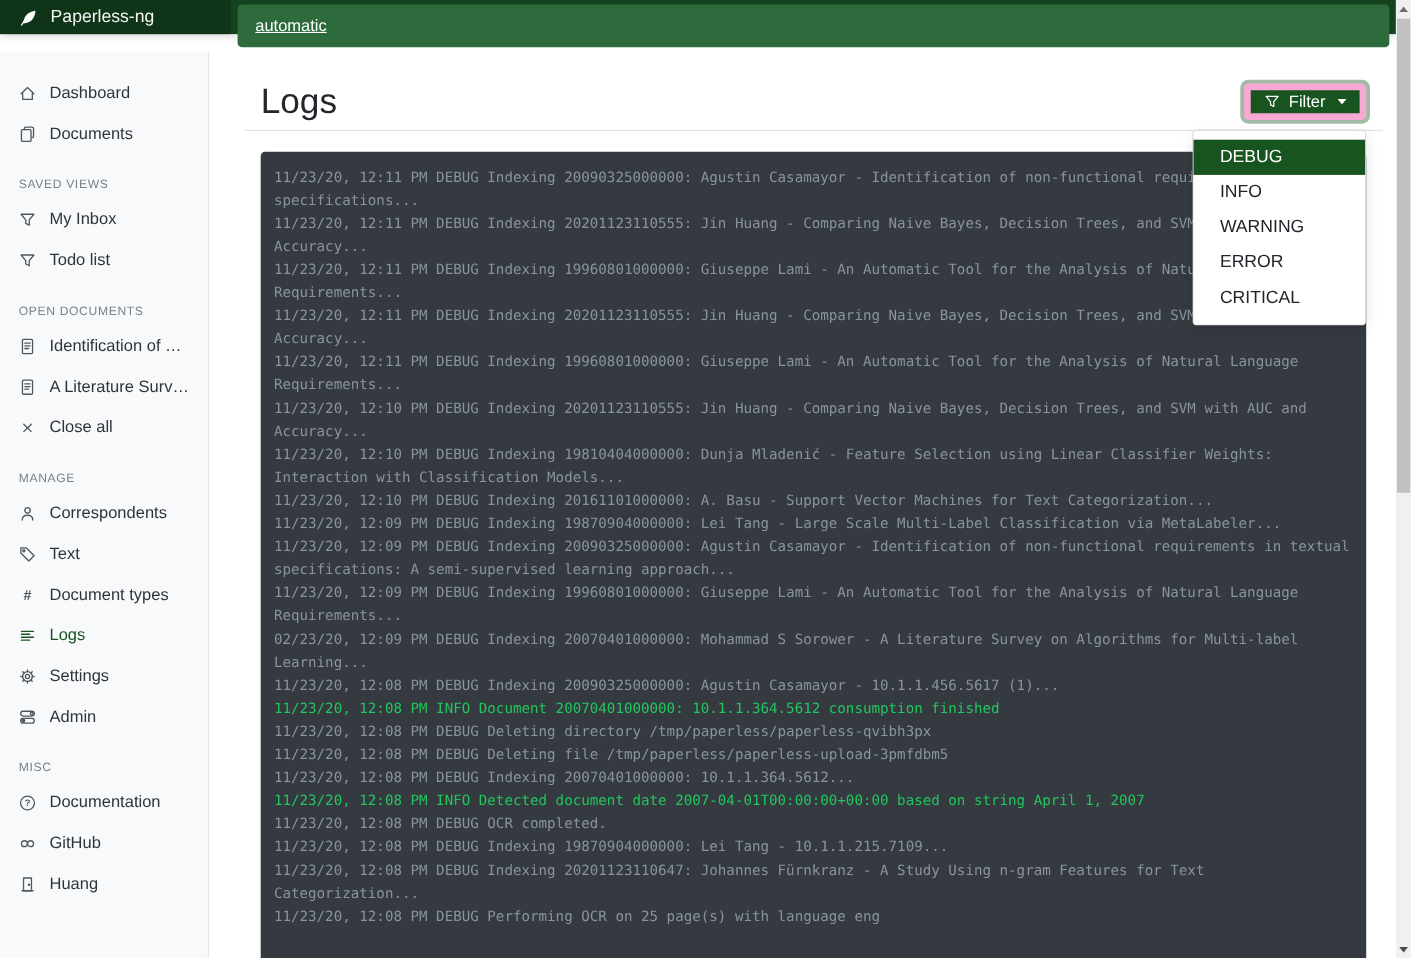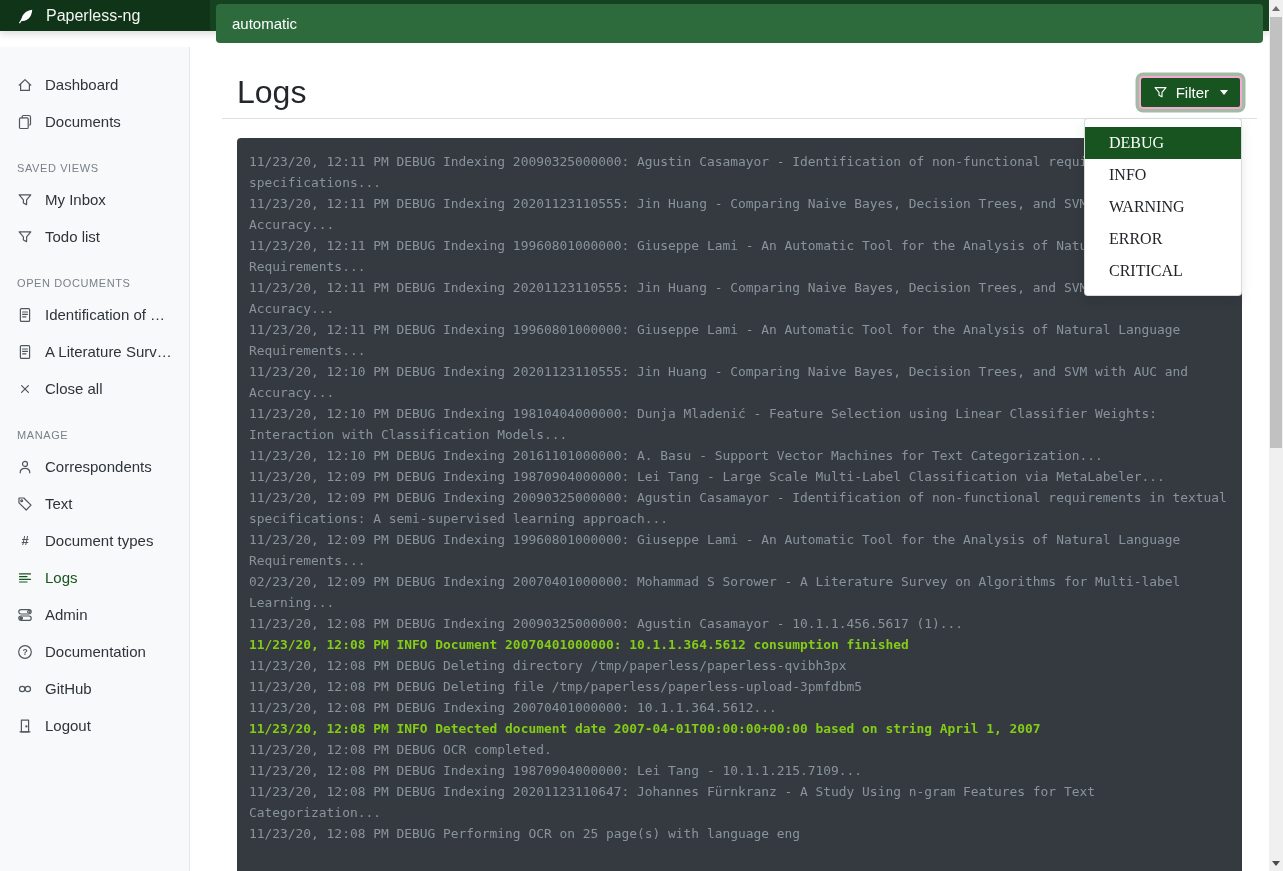--- a/index.html
+++ b/index.html
@@ -15,21 +15,21 @@
     display:flex; background:#16431f; box-shadow:0 3px 7px rgba(0,0,0,.14); z-index:6;
   }
   .brand {
     width:210px; flex:0 0 210px; background:#0f3418; color:#f2f5f2;
     display:flex; align-items:center; padding-left:17px; gap:11px; font-size:16px;
   }
   .brand svg { display:block; }
   .search-wrap { flex:1; padding:4px 6px; display:flex; }
   .search-input {
     flex:1; background:#2d6b3c; border:none; border-radius:4px; color:#fff;
-    font-size:15px; padding:0 16px; font-family:inherit; height:39px; outline:none;
+    font-size:15px; padding:0 16px; font-family:inherit; height:39px; outline:none;text-decoration:underline;
   }
 
   
   .sidebar {
     position:absolute; top:47px; left:0; width:190px; height:824px;
     background:#f8f9fa; border-right:1px solid #e5e8ea; padding-top:19px;
   }
   .section-header {
     padding:22px 17px 7px; font-size:11px; color:#78818a; letter-spacing:.6px;
   }
@@ -49,46 +49,46 @@
     background:#fff; padding:0 12px;
   }
   .col { padding:0 15px; position:relative; }
   .page-header { display:flex; justify-content:space-between; align-items:center; margin-top:25px; height:40px; }
   h1.page-title { font-size:32px; font-weight:400; color:#23272b; margin:0; }
   hr.rule { border:none; border-top:1px solid #dde1e4; margin:6px -15px 0; }
 
   .filter-wrap { position:relative; }
   .filter-btn {
     display:flex; align-items:center; gap:8px; background:#17541f; color:#fff;
-    border:2px solid #f9a8d4; border-radius:4px; font-size:15px; padding:5px 12px;
+    border:6px solid #f9a8d4; border-radius:4px; font-size:15px; padding:5px 12px;
     height:33px; font-family:inherit; cursor:pointer;
     box-shadow:0 0 0 3.5px rgba(23,84,31,.40);
   }
   .caret-down {
     width:0; height:0; border-left:4.5px solid transparent; border-right:4.5px solid transparent;
     border-top:5px solid #fff; margin-left:3px;
   }
   .dropdown-menu {
     position:absolute; top:42px; right:0; width:158px; background:#fff;
     border:1px solid rgba(0,0,0,.15); border-radius:4px; padding:8px 0;
     box-shadow:0 5px 12px rgba(0,0,0,.09); z-index:10;
   }
-  .dropdown-item { height:32px; line-height:32px; padding:0 24px; font-size:16px; color:#212529; cursor:pointer;font-family:Liberation Serif, serif; }
+  .dropdown-item { height:32px; line-height:32px; padding:0 24px; font-size:16px; color:#212529; cursor:pointer; }
   .dropdown-item.active { background:#17541f; color:#fff; }
 
   
   .log-panel {
     margin-top:19px; background:#343a40; border-radius:4px; padding:13px 12px;
     height:900px; overflow:hidden;
     font-family:"DejaVu Sans Mono","Liberation Mono",monospace;
     font-size:12.9px; line-height:21px;
   }
   .log-line { white-space:pre-wrap; word-break:break-word; }
   .log-line.DEBUG { color:#8a939c; }
-  .log-line.INFO  { color:#84cc16; font-weight:bold; }
+  .log-line.INFO  { color:#22c55e; font-weight:normal; }
 
   
   .scrollbar { position:absolute; top:0; right:0; width:14px; height:871px; background:#f0f0f0; z-index:20; }
   .sb-arrow { position:absolute; left:0; width:14px; height:16px; display:flex; align-items:center; justify-content:center; cursor:pointer; }
   .sb-arrow.up { top:0; }
   .sb-arrow.down { bottom:0; }
   .tri-up { width:0;height:0;border-left:4px solid transparent;border-right:4px solid transparent;border-bottom:5px solid #6e6e6e; }
   .tri-down { width:0;height:0;border-left:4px solid transparent;border-right:4px solid transparent;border-top:5px solid #4c4c4c; }
   .sb-thumb { position:absolute; left:1px; top:17px; width:12px; height:431px; background:#c1c1c1; cursor:pointer; }
 </style>
@@ -202,28 +202,39 @@
         <span class="icon">
           <svg width="16" height="16" viewBox="0 0 16 16" fill="none" stroke="currentColor" stroke-width="1.2" stroke-linecap="round" stroke-linejoin="round">
             <path d="M2.5 3.9 H13.5 M2.5 6.6 H10 M2.5 9.3 H13.5 M2.5 12 H10"></path>
           </svg>
         </span>
         <span class="label">Logs</span>
       </div>
       <div class="nav-item">
         <span class="icon">
           <svg width="16" height="16" viewBox="0 0 16 16" fill="none" stroke="currentColor" stroke-width="1.2" stroke-linecap="round" stroke-linejoin="round">
+            <circle cx="8" cy="8" r="1.9"></circle>
+            <circle cx="8" cy="8" r="4.4"></circle>
+            <path d="M12.4 8 L14.1 8 M11.11 11.11 L12.31 12.31 M8 12.4 L8 14.1 M4.89 11.11 L3.69 12.31 M3.6 8 L1.9 8 M4.89 4.89 L3.69 3.69 M8 3.6 L8 1.9 M11.11 4.89 L12.31 3.69"></path>
+          </svg>
+        </span>
+        <span class="label">Settings</span>
+      </div>
+      <div class="nav-item">
+        <span class="icon">
+          <svg width="16" height="16" viewBox="0 0 16 16" fill="none" stroke="currentColor" stroke-width="1.2" stroke-linecap="round" stroke-linejoin="round">
             <rect x="1.8" y="2.6" width="12.4" height="4.4" rx="2.2"></rect>
             <circle cx="11.8" cy="4.8" r="1.2"></circle>
             <rect x="1.8" y="9" width="12.4" height="4.4" rx="2.2"></rect>
             <circle cx="4.2" cy="11.2" r="1.2" fill="currentColor"></circle>
           </svg>
         </span>
         <span class="label">Admin</span>
       </div>
+      <div class="section-header">MISC</div>
       <div class="nav-item">
         <span class="icon">
           <svg width="16" height="16" viewBox="0 0 16 16" fill="none" stroke="currentColor" stroke-width="1.2" stroke-linecap="round" stroke-linejoin="round">
             <circle cx="8" cy="8" r="6.3"></circle>
             <text x="8" y="11" text-anchor="middle" font-size="8.5" font-weight="bold" font-family="Liberation Sans, sans-serif" fill="currentColor" stroke="none">?</text>
           </svg>
         </span>
         <span class="label">Documentation</span>
       </div>
       <div class="nav-item">
@@ -236,21 +247,21 @@
         <span class="label">GitHub</span>
       </div>
       <div class="nav-item">
         <span class="icon">
           <svg width="16" height="16" viewBox="0 0 16 16" fill="none" stroke="currentColor" stroke-width="1.2" stroke-linecap="round" stroke-linejoin="round">
             <rect x="4.4" y="2.2" width="7.2" height="11.6"></rect>
             <path d="M3 13.8 H13"></path>
             <circle cx="9.4" cy="8.4" r="0.55" fill="currentColor"></circle>
           </svg>
         </span>
-        <span class="label">Logout</span>
+        <span class="label">Huang</span>
       </div>
     </div>
 </div>
 
 <div class="main">
   <div class="col">
     <div class="page-header">
       <h1 class="page-title">Logs</h1>
       <div class="filter-wrap">
         <button class="filter-btn">

